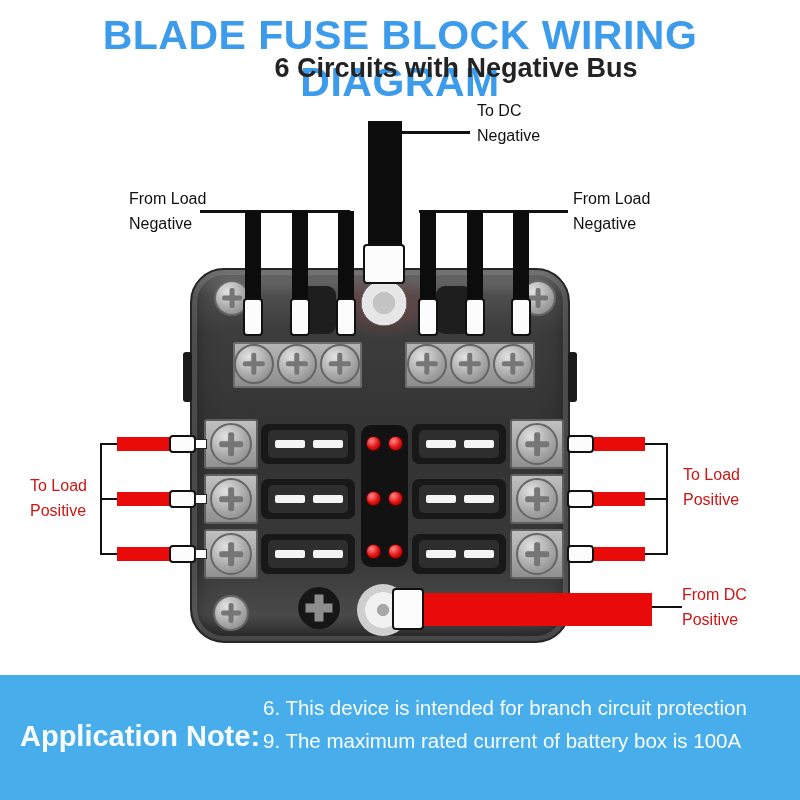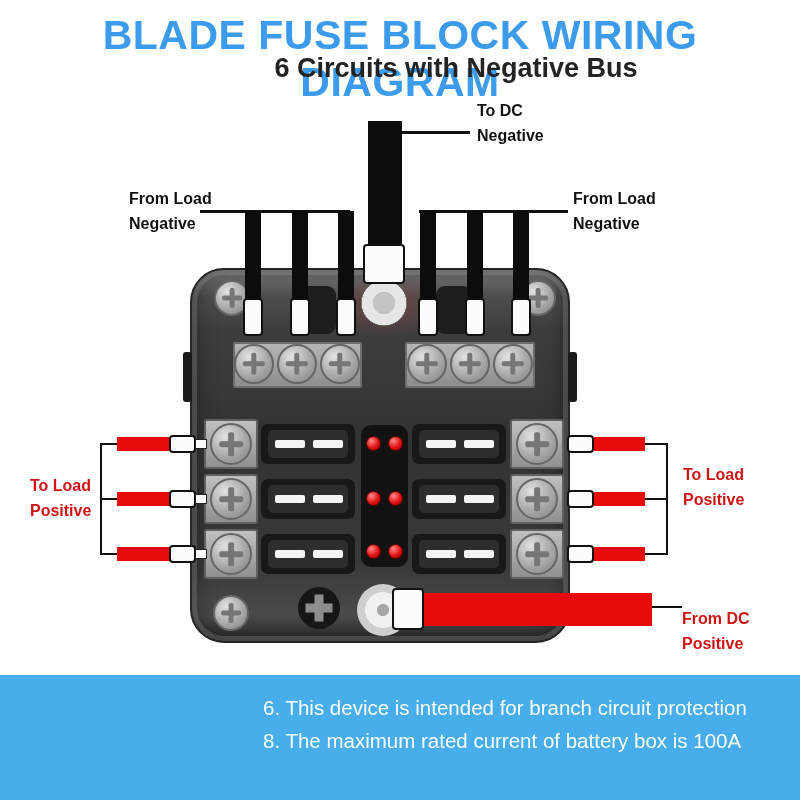--- a/index.html
+++ b/index.html
@@ -8,21 +8,21 @@
   .abs{position:absolute;}
   
   .title{width:800px;text-align:center;top:12px;left:0;font-size:41px;font-weight:700;
          color:#3c9bea;letter-spacing:.5px;}
   .subtitle{width:800px;text-align:center;top:53px;left:8px;font-size:27px;font-weight:600;color:#232323;margin-left:48px;}
   
   .line{background:#111;}
   .wire-black{background:#0c0c0c;}
   .wire-red{background:#e90a0a;}
   .sleeve{background:#fcfcfc;border:2px solid #111;border-radius:4px;box-sizing:border-box;}
-  .lbl{font-size:16px;font-weight:700;color:#111;line-height:1.0;}
+  .lbl{font-size:16px;font-weight:400;color:#111;line-height:1.0;}
   .lbl div{margin-bottom:9px;white-space:nowrap;}
   .lbl.red{color:#cf1414;}
   
   .block{left:190px;top:268px;width:380px;height:375px;border-radius:34px;
          background:linear-gradient(180deg,#808080 0%,#4e4e4e 7%,#3d3d3d 16%,#333333 45%,#383838 78%,#4a4a4a 93%,#2c2c2c 100%);
          border:2px solid #262626;box-sizing:border-box;
          box-shadow:inset 0 0 0 5px rgba(160,160,160,.28), inset 0 0 22px rgba(0,0,0,.55);}
   .maroon{left:326px;top:272px;width:116px;height:66px;border-radius:50%;
           background:radial-gradient(closest-side,#6e4242,rgba(80,50,50,0));}
   .blob{background:#1e1e1e;border-radius:9px;}
@@ -204,25 +204,26 @@
       <div>Negative</div>
   </div>
   <div class="abs lbl red" style="left:30px;top:478px;">
     <div>To Load</div>
       <div>Positive</div>
   </div>
   <div class="abs lbl red" style="left:683px;top:467px;">
     <div>To Load</div>
       <div>Positive</div>
   </div>
-  <div class="abs lbl red" style="left:682px;top:587px;margin-top:24px;">
+  <div class="abs lbl red" style="left:682px;top:587px;">
     <div>From DC</div>
       <div>Positive</div>
   </div>
 
   <div class="abs footer">
+    <div class="abs app-note" style="top:45px;left:20px;">Application Note:</div>
     <div class="abs notes" style="top:16px;left:263px;">
       <div>6. This device is intended for branch circuit protection</div>
-      <div>8. The maximum rated current of battery box is 100A</div>
+      <div>9. The maximum rated current of battery box is 100A</div>
     </div>
   </div>
 
 </div>
 
 </body></html>

